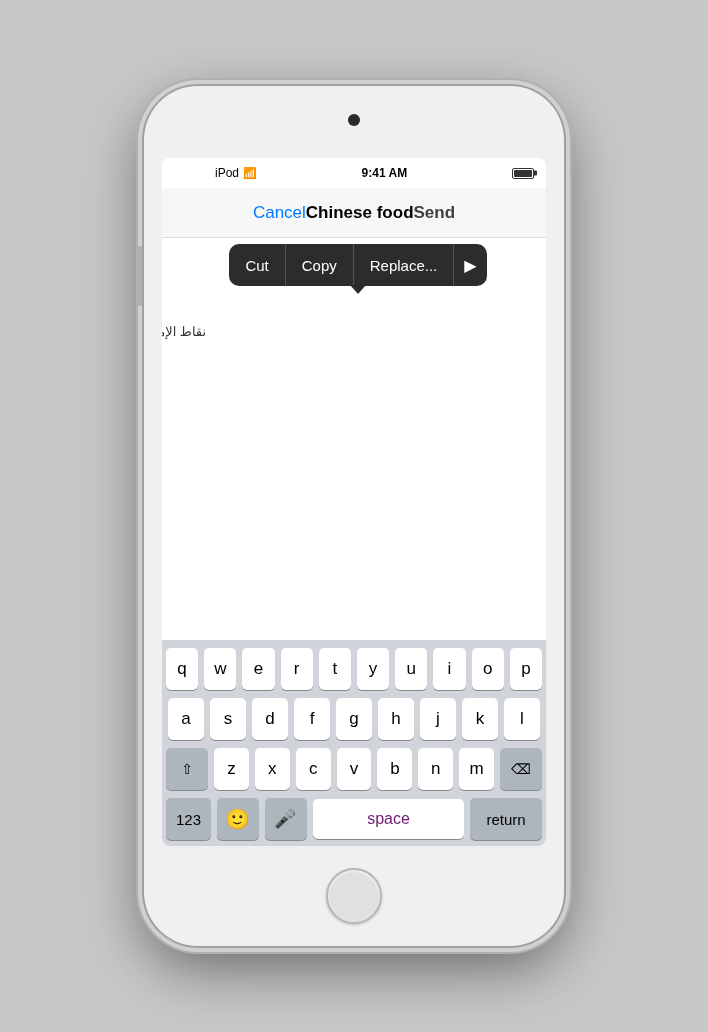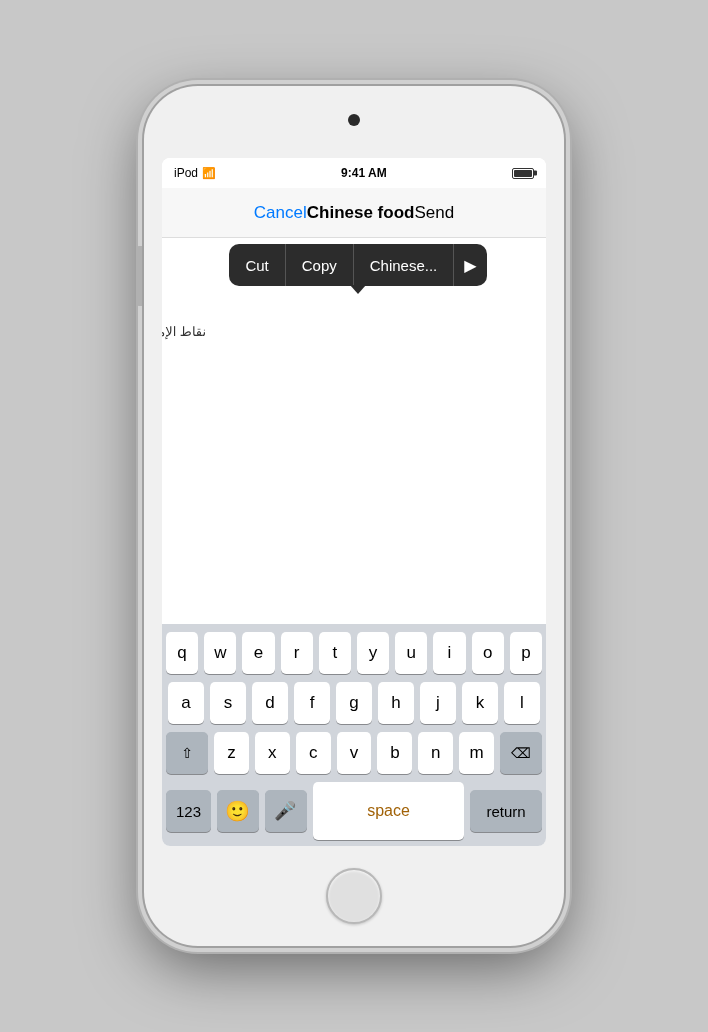--- a/index.html
+++ b/index.html
@@ -90,20 +90,21 @@
     
     .status-bar {
       height: 30px;
       background: #ffffff;
       display: flex;
       align-items: center;
       justify-content: space-between;
       padding: 15px 12px;
       font-size: 12px;
       font-weight: 500;
+      margin-left: 41px;
     }
 
     .status-left {
       display: flex;
       align-items: center;
       gap: 4px;
     }
 
     .status-center {
       font-weight: 600;
@@ -167,23 +168,23 @@
       cursor: pointer;
     }
 
     .nav-title {
       font-size: 17px;
       font-weight: 600;
       color: #000;
     }
 
     .nav-send {
-      color: #000000;
+      color: #404040;
       font-size: 17px;
-      font-weight: 400;
+      font-weight: 700;
       cursor: pointer;
     }
 
     .context-menu {
       background: #2c2c2c;
       border-radius: 10px;
       display: flex;
       align-items: center;
       height: 42px;
       position: relative;
@@ -366,27 +367,27 @@
       align-items: center;
       justify-content: center;
       font-size: 18px;
       cursor: pointer;
       box-shadow: 0 1px 0 rgba(0,0,0,0.35);
     }
 
     .key-space {
       background: #ffffff;
       border-radius: 5px;
-      height: 58px;
+      height: 40px;
       flex: 1;
       display: flex;
       align-items: center;
       justify-content: center;
       font-size: 16px;
-      color: #a16207;
+      color: #701a75;
       cursor: pointer;
       box-shadow: 0 1px 0 rgba(0,0,0,0.35);
     }
 
     .key-return {
       background: #adb5bd;
       border-radius: 5px;
       height: 42px;
       display: flex;
       align-items: center;
@@ -431,21 +432,21 @@
       <div class="nav-bar">
         <span class="nav-cancel">Cancel</span>
         <span class="nav-title">Chinese food</span>
         <span class="nav-send">Send</span>
       </div>
 
       <div class="context-menu-wrapper">
         <div class="context-menu">
           <span class="menu-item">Cut</span>
           <span class="menu-item">Copy</span>
-          <span class="menu-item">Chinese...</span>
+          <span class="menu-item">Replace...</span>
           <span class="menu-chevron">▶</span>
         </div>
       </div>
 
       <div class="message-area">
         <div class="annotation-wrapper">
           <span class="annotation-label">نقاط الإمساك</span>
         </div>
       </div>
 

